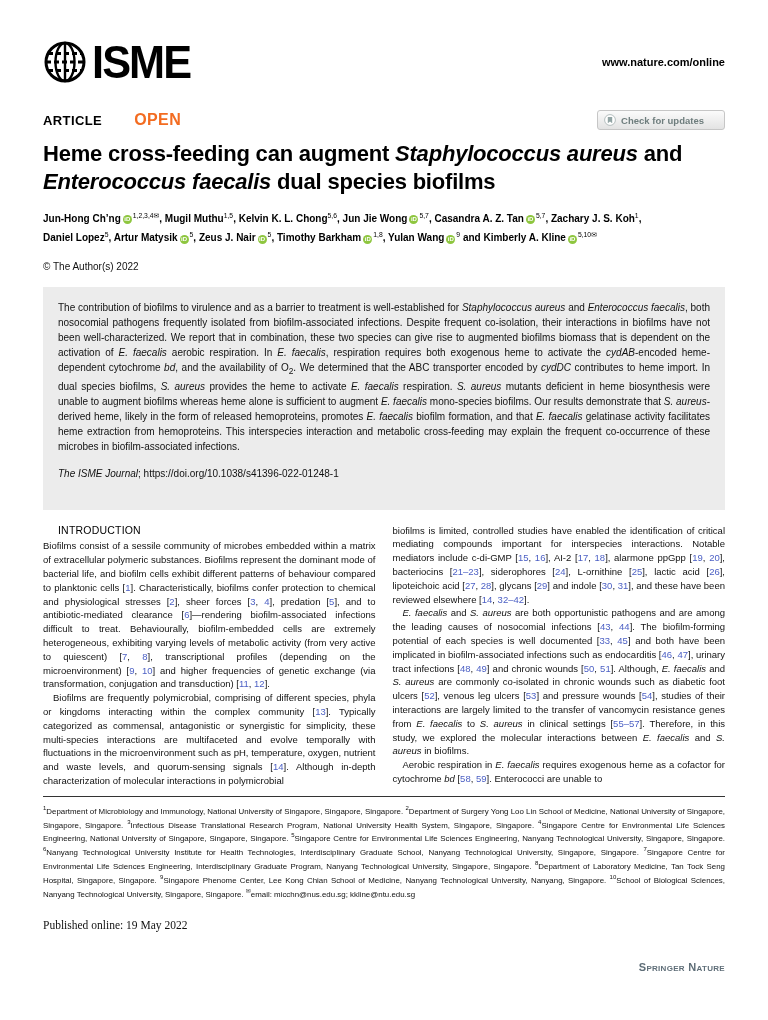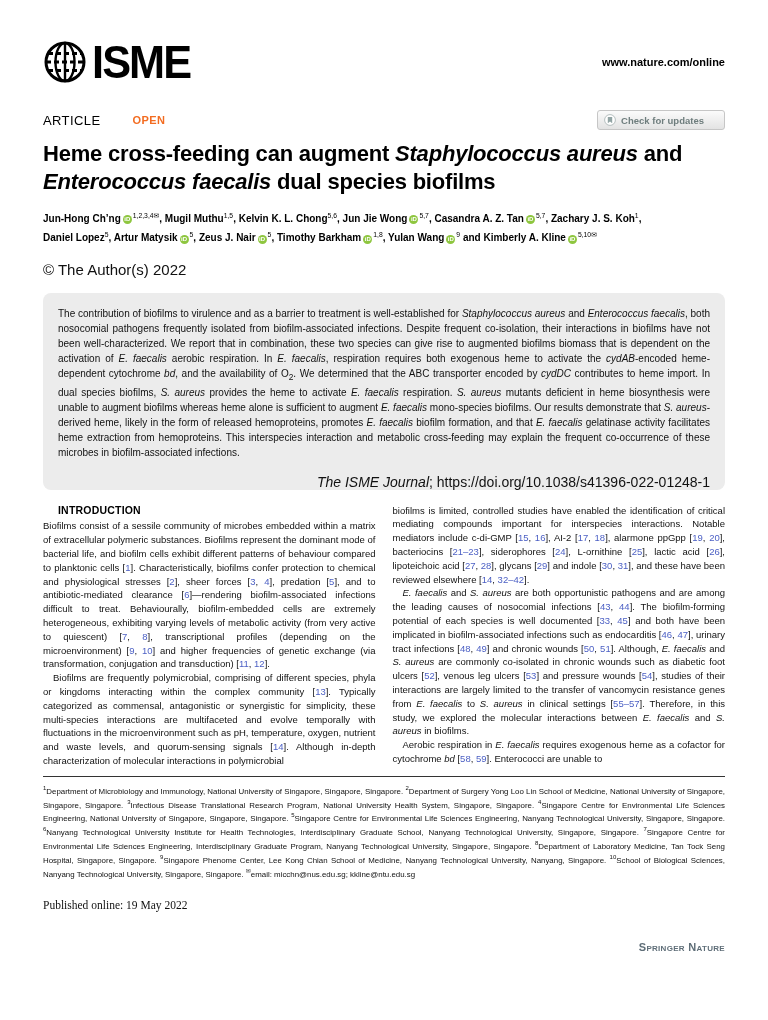--- a/index.html
+++ b/index.html
@@ -7,44 +7,44 @@
   .page{box-sizing:border-box;width:768px;height:1020px;padding:24px 43px 0;overflow:hidden;position:relative;
         font-family:"Liberation Sans","DejaVu Sans",sans-serif;color:#1a1a1a;margin-top:16px;}
   
   .masthead{display:flex;justify-content:space-between;align-items:flex-start;}
   .logo{display:flex;align-items:center;gap:5px;}
   .logo-text{font-size:46px;font-weight:800;letter-spacing:-2px;line-height:44px;color:#000;
              transform:scaleX(.94);transform-origin:left center;display:inline-block;}
   .site-url{font-size:11px;font-weight:700;margin-top:16px;color:#000;}
   
   .kicker-row{display:flex;align-items:center;margin-top:26px;}
-  .kicker-article{font-size:13px;font-weight:400;letter-spacing:.4px;color:#000;}
-  .kicker-open{font-size:11px;font-weight:700;color:var(--open-accent,#f36c21);margin-left:32px;letter-spacing:.4px;}
+  .kicker-article{font-size:13px;font-weight:700;letter-spacing:.4px;color:#000;}
+  .kicker-open{font-size:16px;font-weight:700;color:var(--open-accent,#f36c21);margin-left:32px;letter-spacing:.4px;}
   .check-updates{margin-left:auto;display:inline-flex;align-items:center;gap:5px;cursor:pointer;
                  background:linear-gradient(#fbfbfb,#e3e3e3);border:1px solid #c6c6c6;border-radius:3px;
                  padding:3px 20px 3px 6px;font-size:9.5px;color:#6e7d7d;font-weight:600;
                  font-family:"Liberation Sans","DejaVu Sans",sans-serif;}
   
   .title{font-size:22px;line-height:28px;font-weight:600;margin:10px 0 0;color:#000;letter-spacing:-.2px;}
   .authors{font-size:10px;line-height:16px;font-weight:700;margin:12px 0 0;color:#000;}
   .authors sup{font-weight:400;font-size:6.8px;}
   .orcid{display:inline-block;width:9px;height:9px;border-radius:50%;background:var(--orcid-green,#8ec63f);
          color:#fff;font-size:6px;font-weight:700;line-height:9px;text-align:center;margin:0 1px 0 2px;
          vertical-align:1px;}
-  .copyright{font-size:15px;font-weight:400;margin:14px 0 0;color:#111;}
+  .copyright{font-size:10px;font-weight:400;margin:14px 0 0;color:#111;}
   
-  .abstract{background:var(--abstract-bg,#ececec);margin-top:15px;padding:13px 15px 0;border-radius:8px;}
+  .abstract{background:var(--abstract-bg,#ececec);margin-top:15px;padding:13px 15px 31px;}
   .abstract-body{font-size:10px;line-height:15px;text-align:justify;margin:0;color:#111;}
-  .journal-line{font-size:14px;margin:14px 0 0;color:#111;text-align:right;}
+  .journal-line{font-size:10px;margin:14px 0 0;color:#111;}
   
   .columns{display:flex;gap:17px;margin-top:14px;}
   .col{flex:1;min-width:0;font-size:9.5px;line-height:13.8px;text-align:justify;color:#111;}
   .col p{margin:0;}
   .col p + p{text-indent:10px;}
-  .section-heading{font-size:10.5px;font-weight:700;margin:0 0 2px;letter-spacing:.2px;color:#000;padding-left:15px;}
+  .section-heading{font-size:10.5px;font-weight:400;margin:0 0 2px;letter-spacing:.2px;color:#000;padding-left:15px;}
   .ref{color:var(--link-blue,#4b5fc4);text-decoration:none;}
   
   .affiliations{border-top:1px solid #333;margin-top:8px;padding-top:6px;font-size:7.9px;line-height:11.2px;
                 text-align:justify;color:#111;}
   .affiliations sup{font-size:6px;}
   .dates{font-family:"Liberation Serif","DejaVu Serif",serif;font-size:11.5px;line-height:15px;margin-top:18px;color:#111;}
   .publisher{display:flex;justify-content:flex-end;margin-top:28px;}
   .pub-logo{font-variant:small-caps;font-weight:700;font-size:11px;letter-spacing:.3px;color:var(--publisher-gray,#5f6e78);}
 </style>
 </head>

